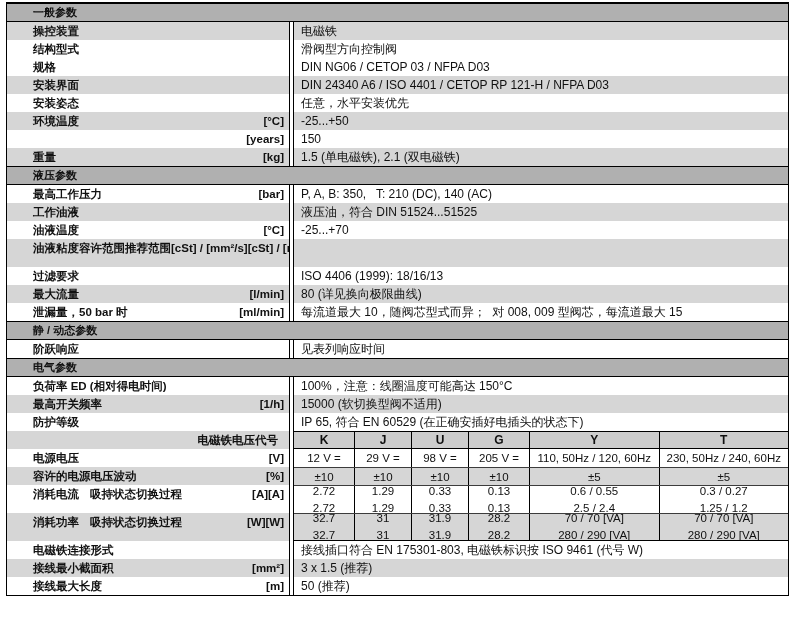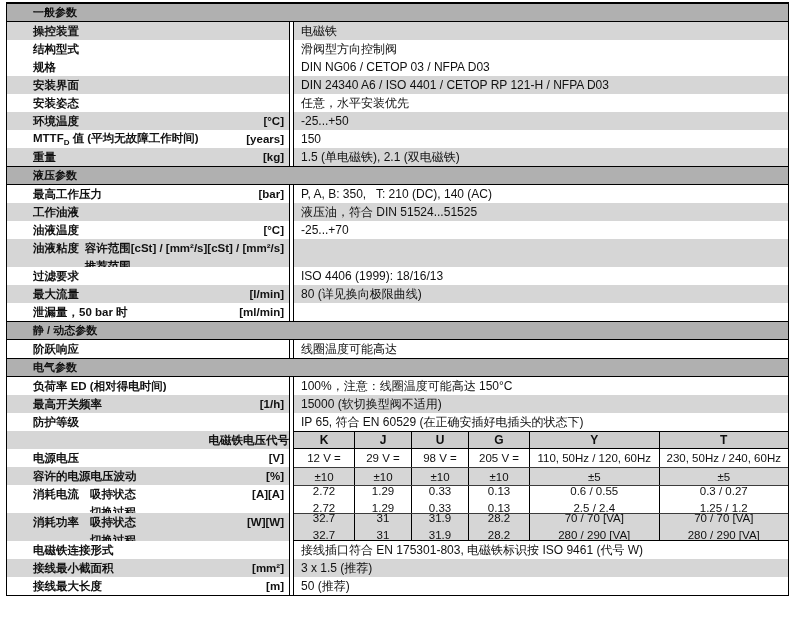--- a/index.html
+++ b/index.html
@@ -10,23 +10,23 @@
   .row.g{background:#d6d6d6;}
   .section{height:19px;display:flex;align-items:center;background:#b0b0b0;border-top:1px solid #000;border-bottom:1px solid #000;font-weight:bold;font-size:11px;padding-left:26px;box-sizing:border-box;}
   .lbl{width:282px;min-width:282px;display:flex;align-items:center;padding-left:26px;box-sizing:border-box;font-weight:bold;font-size:11.5px;overflow:hidden;}
   .lbl .unit{margin-left:auto;padding-right:5px;}
   .lbl sub{font-size:8px;}
   .sep{width:3px;min-width:3px;border-left:1px solid #000;border-right:1px solid #000;background:#fff;}
   .val{flex:1;display:flex;align-items:center;padding-left:7px;overflow:hidden;}
   .val.two{flex-direction:column;align-items:flex-start;justify-content:center;line-height:18px;margin-top:40px;}
   .lbl.dual{align-items:flex-start;}
   .lbl.dual .main{width:57px;line-height:18px;}
-  .lbl.dual .subs{display:flex;flex-direction:column;line-height:18px;}
+  .lbl.dual .subs{display:flex;flex-direction:row;line-height:18px;}
   .lbl.dual .units{margin-left:auto;display:flex;flex-direction:row;align-items:flex-end;padding-right:5px;line-height:18px;}
-  .codes-label{margin-left:auto;padding-right:0;}
+  .codes-label{margin-left:auto;padding-right:11px;}
   .grid{flex:1;display:grid;grid-template-columns:60px 57px 57px 61px 1fr 1fr;font-size:11.5px;box-sizing:border-box;}
   .grid .c{display:flex;align-items:center;justify-content:center;text-align:center;border-left:1px solid #000;overflow:hidden;}
   .grid .c:first-child{border-left:none;}
   .grid.codes{border-top:1px solid #000;border-bottom:1px solid #000;}
   .grid.codes .c{background:#cdcdcd;font-weight:bold;font-size:12px;}
   .grid.bt{border-top:1px solid #3c3c3c;}
   .grid.bb{border-bottom:1px solid #000;}
   .grid .c.two{flex-direction:column;line-height:17px;}
 </style>
 </head>
@@ -99,21 +99,20 @@
         <span class="unit">[°C]</span>
       </div>
     <div class="sep"></div>
     <div class="val">
         <span>-25...+50</span>
       </div>
   </div>
 
   <div class="row">
     <div class="lbl">
-      <span><span>MTTF</span><sub>D</sub><span> 值 (平均无故障工作时间)</span></span>
       <span class="unit">[years]</span>
     </div>
     <div class="sep"></div>
     <div class="val">
         <span>150</span>
       </div>
   </div>
 
   <div class="row g">
     <div class="lbl">
@@ -203,34 +202,37 @@
         <span>80 (详见换向极限曲线)</span>
       </div>
   </div>
 
   <div class="row">
     <div class="lbl">
         <span>泄漏量，50 bar 时</span>
         <span class="unit">[ml/min]</span>
       </div>
     <div class="sep"></div>
+    <div class="val">
+        <span>每流道最大 10，随阀芯型式而异；&nbsp; 对 008, 009 型阀芯，每流道最大 15</span>
+      </div>
   </div>
 
   <div class="section">
       <span>静 / 动态参数</span>
     </div>
 
   <div class="row">
     <div class="lbl">
         <span>阶跃响应</span>
         <span class="unit"></span>
       </div>
     <div class="sep"></div>
     <div class="val">
-        <span>线圈温度可能高达</span>
+        <span>见表列响应时间</span>
       </div>
   </div>
 
   <div class="section">
       <span>电气参数</span>
     </div>
 
   <div class="row">
     <div class="lbl">
         <span>负荷率 ED (相对得电时间)</span>

